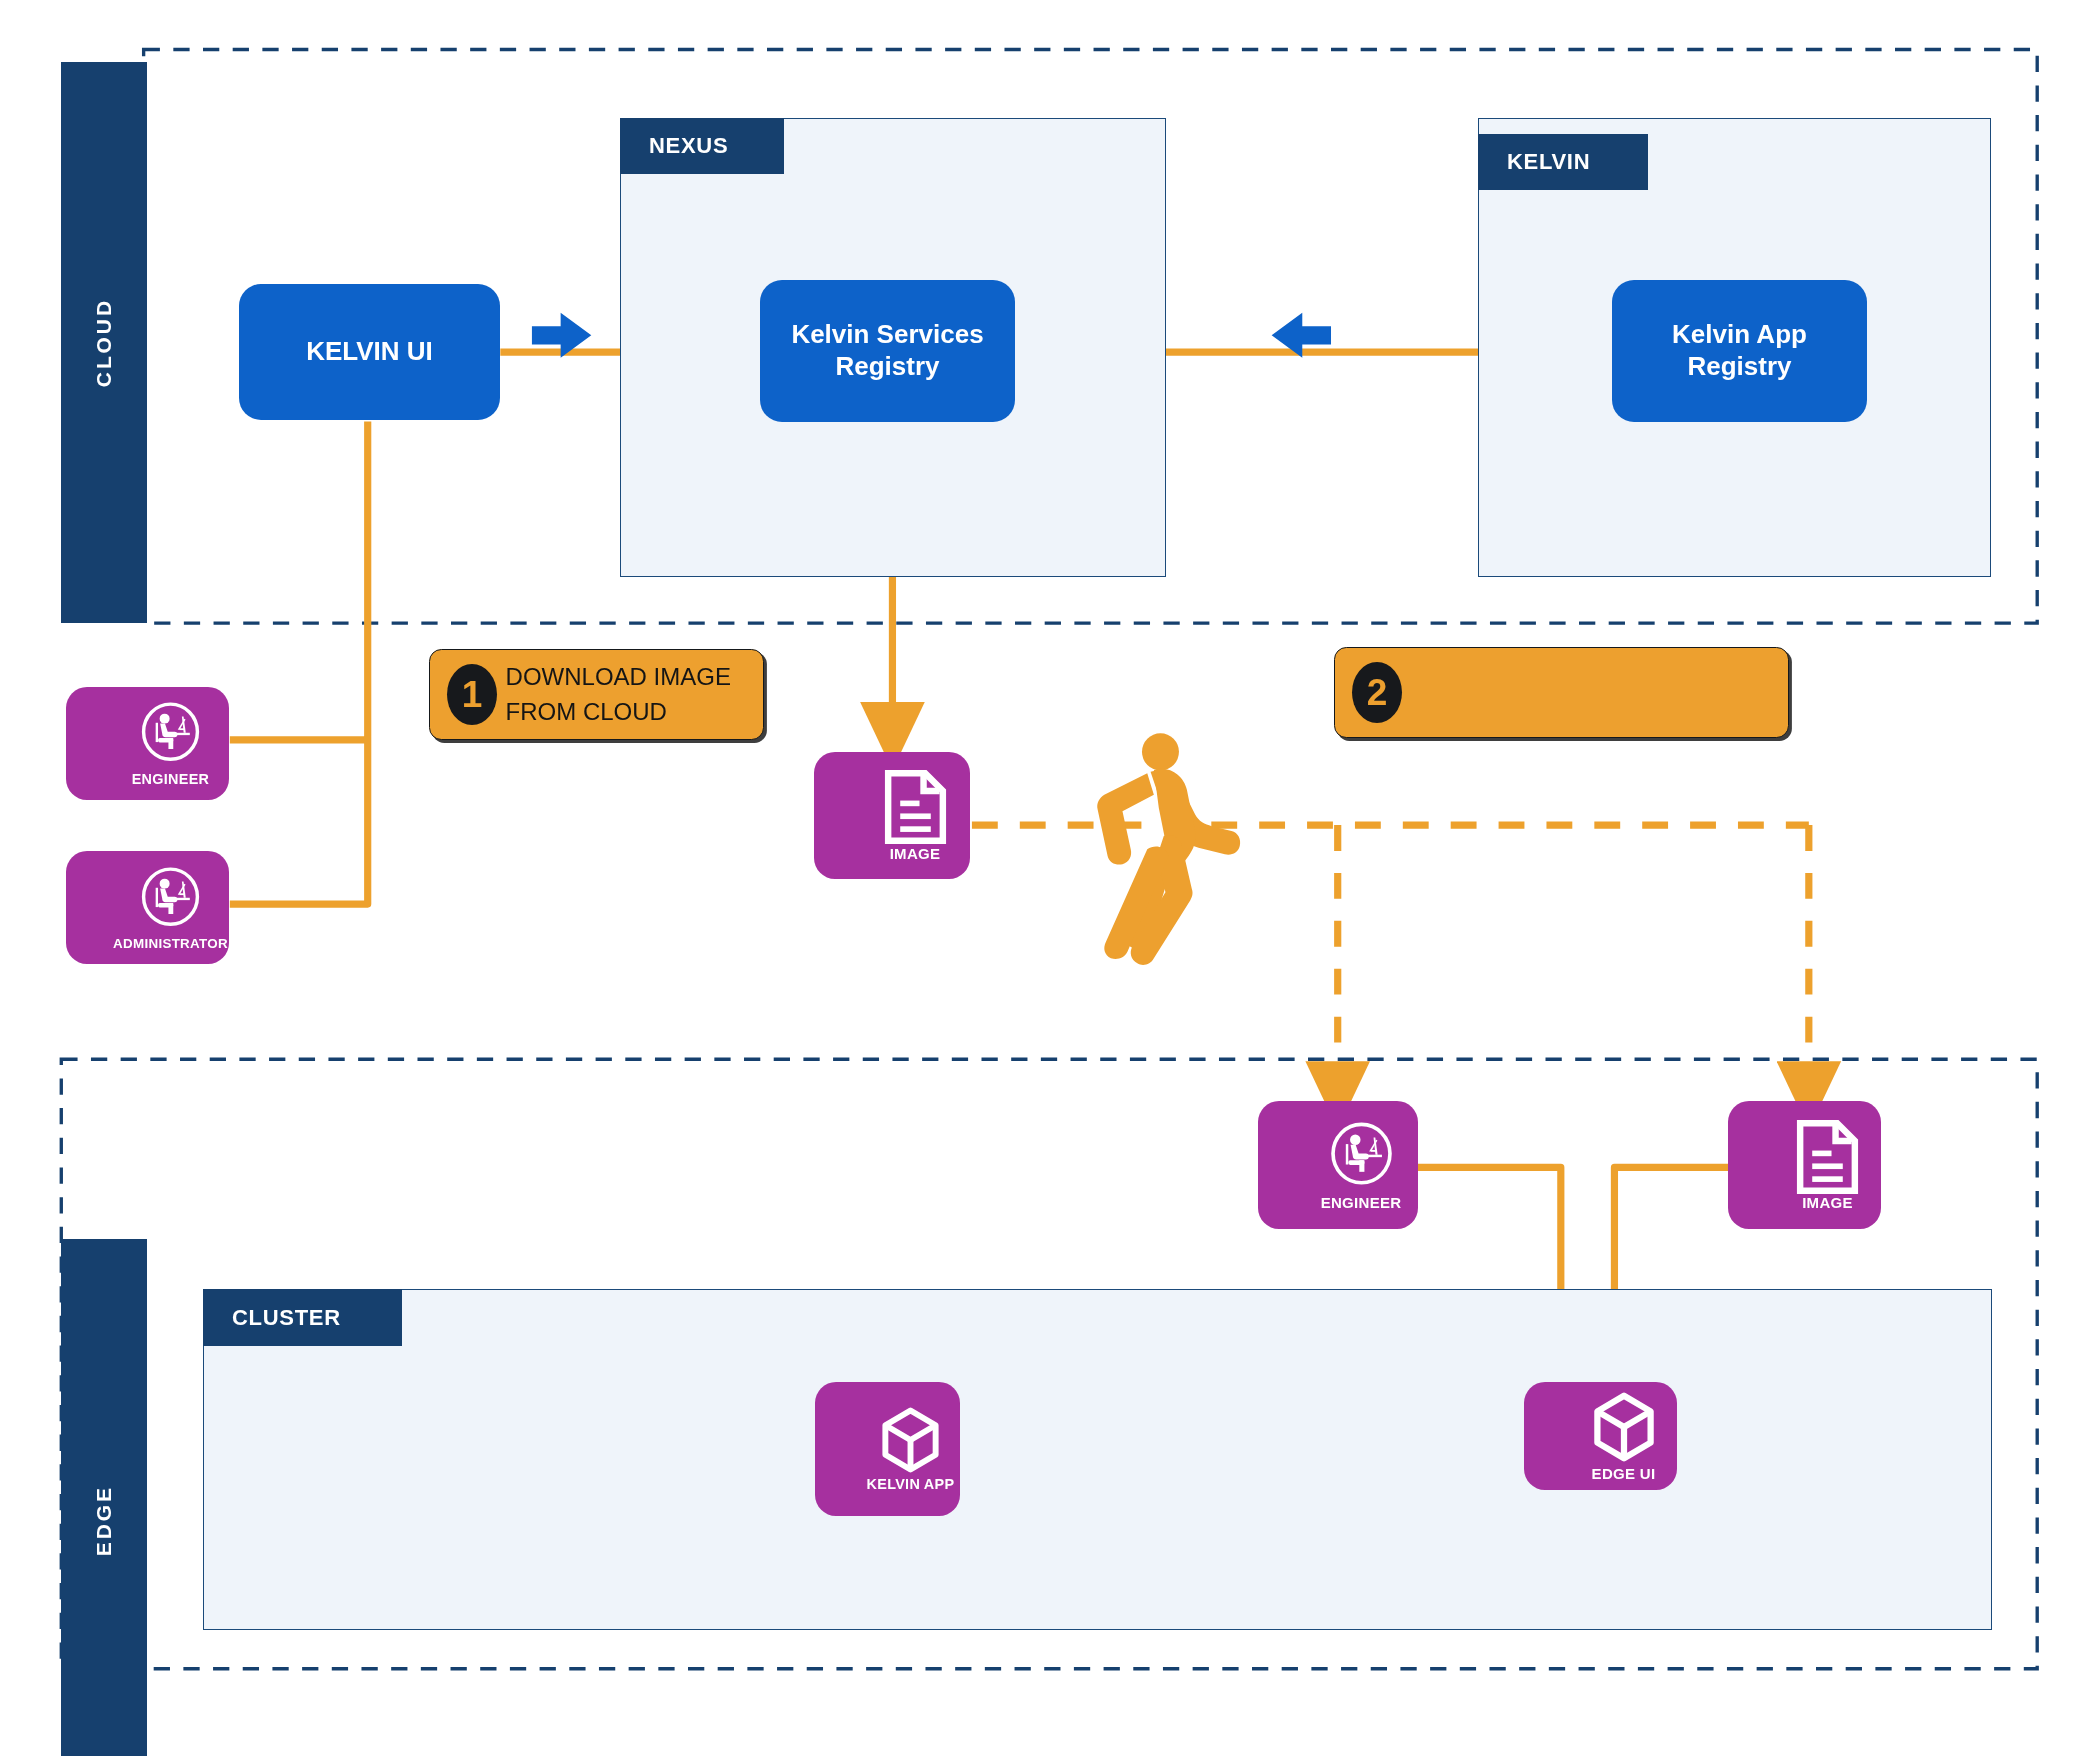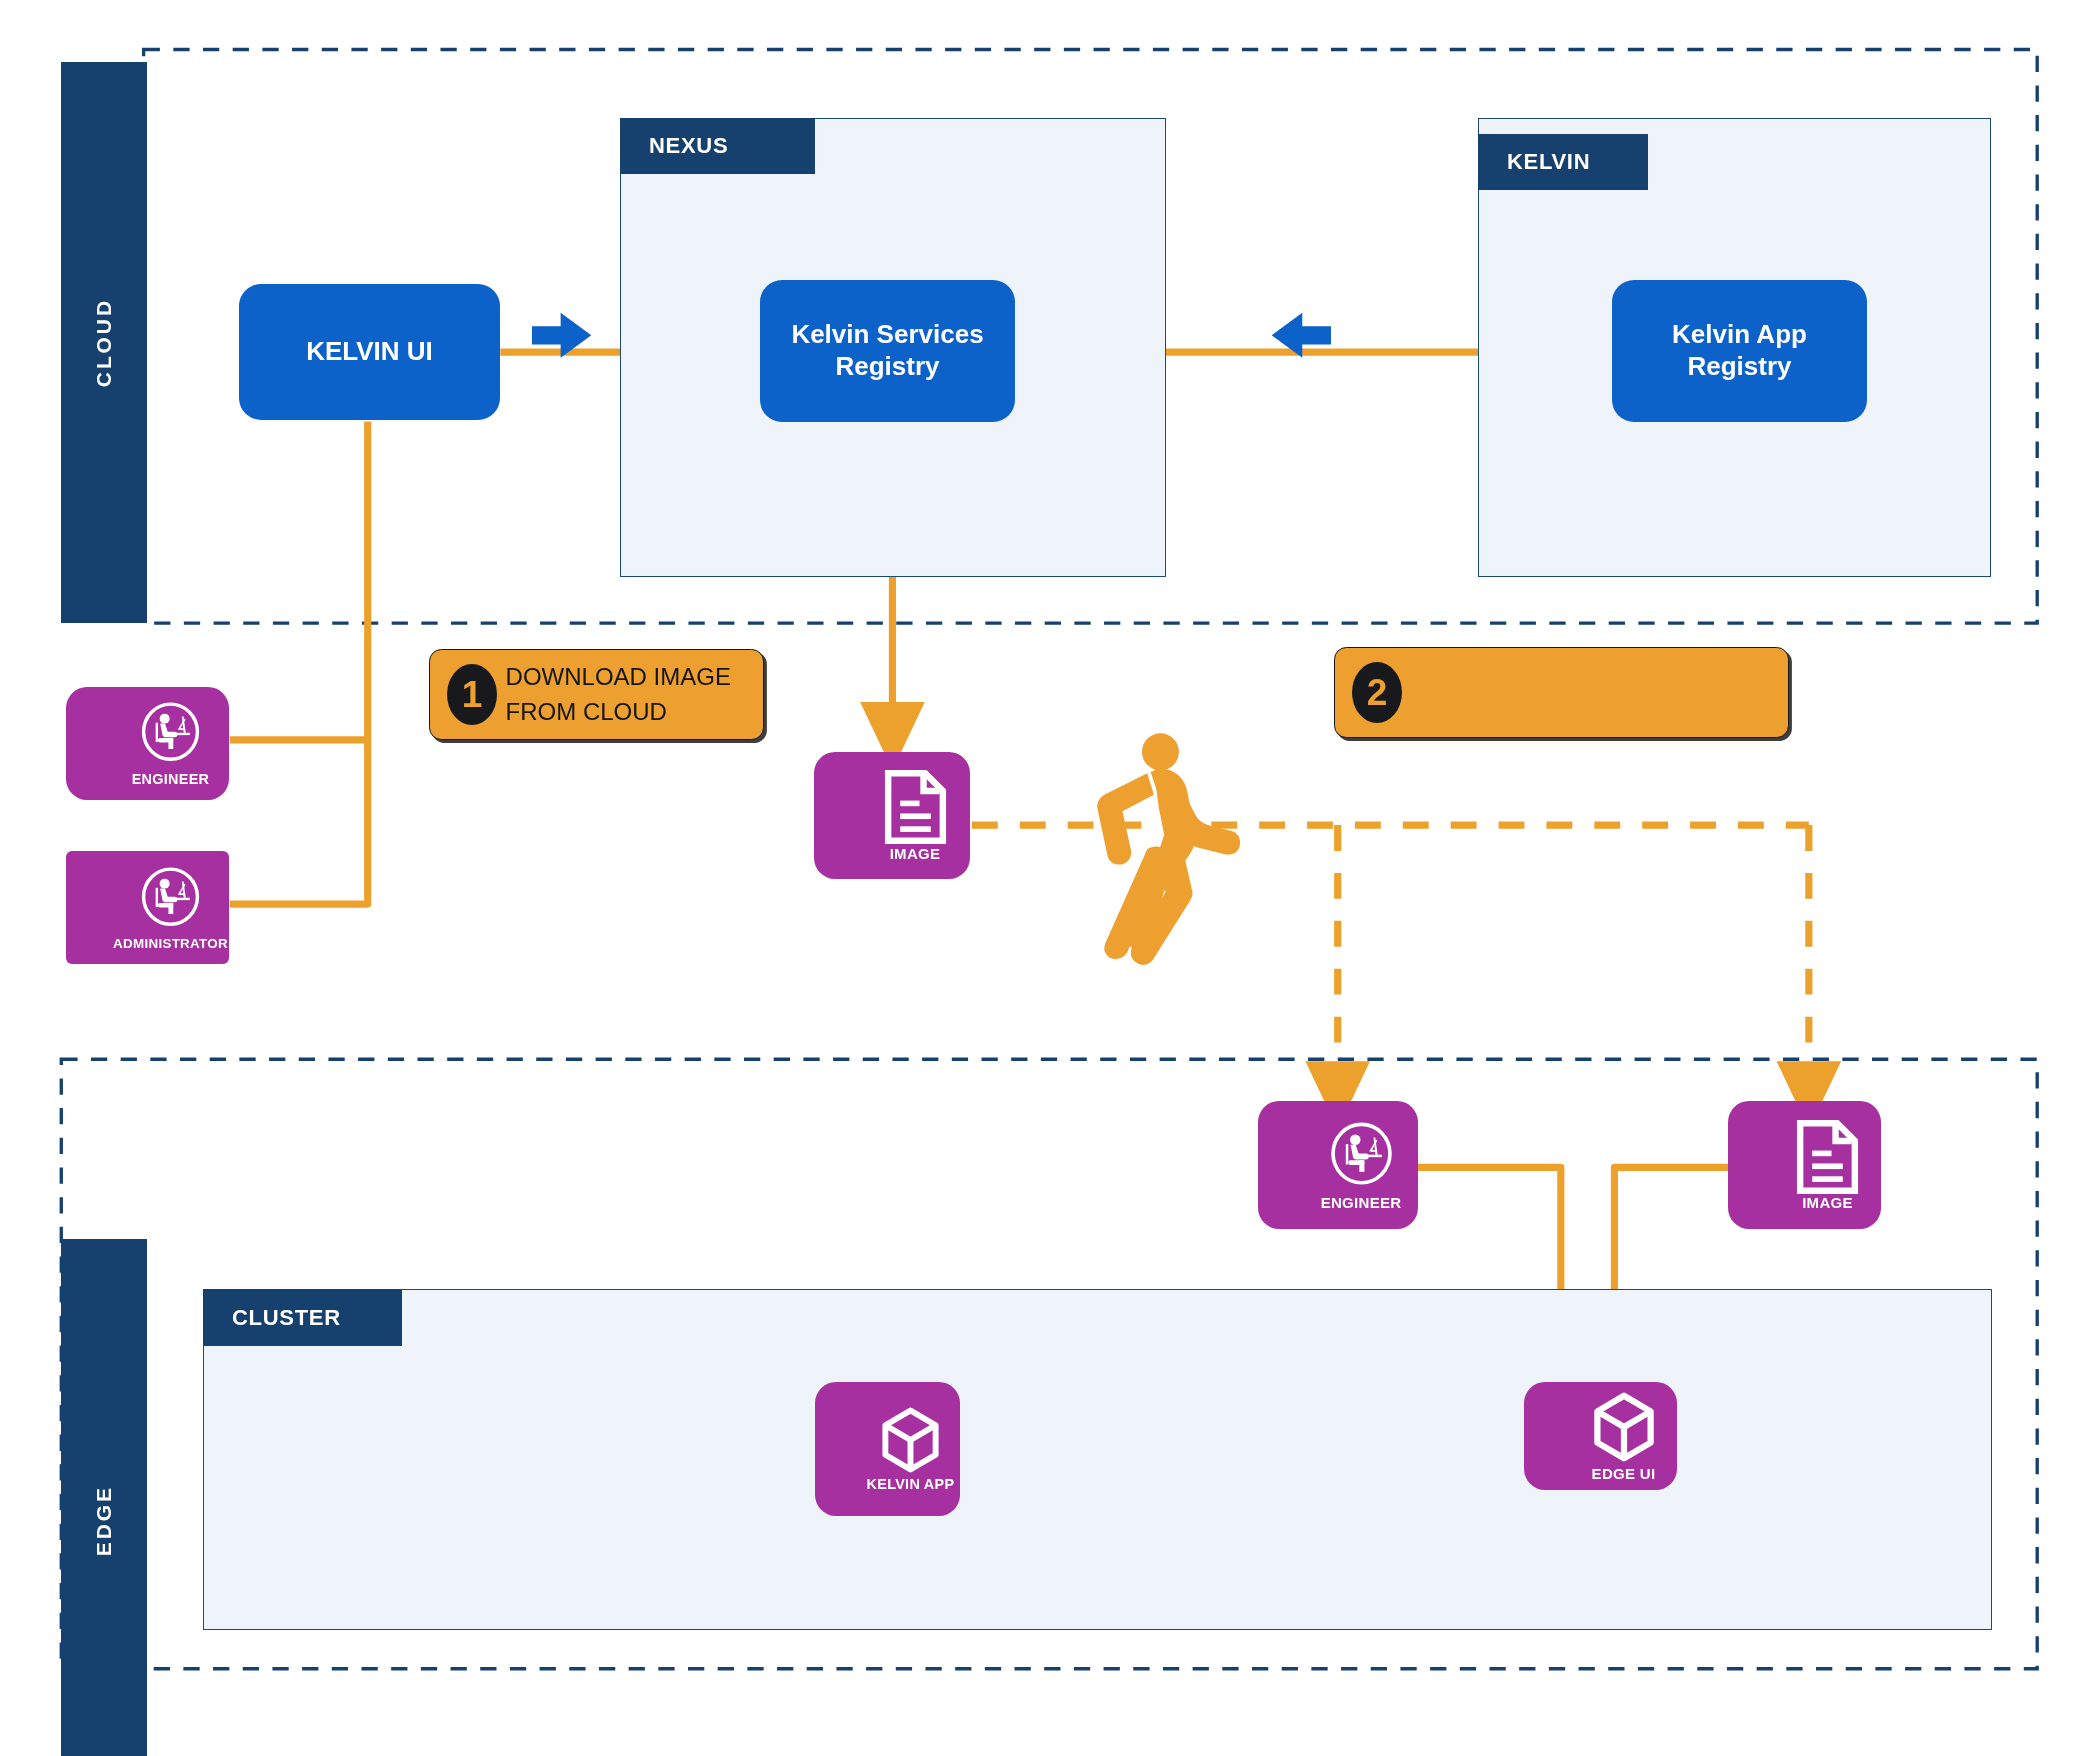--- a/index.html
+++ b/index.html
@@ -81,21 +81,21 @@
 
   <div class="zone-band" style="left:61px;top:62px;width:86px;height:561px;">
     <div class="zl">CLOUD</div>
   </div>
 
   <div class="zone-band" style="left:61px;top:1239px;width:86px;height:563px;">
     <div class="zl">EDGE</div>
   </div>
 
   <div class="panel" style="left:620px;top:118px;width:546px;height:459px;"></div>
-  <div class="panel-tab" style="left:620px;top:118px;width:195px;height:56px;">
+  <div class="panel-tab" style="left:620px;top:118px;width:164px;height:56px;">
     <span>NEXUS</span>
   </div>
 
   <div class="panel" style="left:1478px;top:118px;width:513px;height:459px;"></div>
   <div class="panel-tab" style="left:1478px;top:134px;width:170px;height:56px;">
     <span>KELVIN</span>
   </div>
 
   <div class="panel" style="left:203px;top:1289px;width:1789px;height:341px;"></div>
   <div class="panel-tab" style="left:203px;top:1289px;width:199px;height:57px;align-items:center;">
@@ -131,21 +131,21 @@
         <rect x="28.5" y="33" width="3.4" height="28" fill="#fff"></rect>
         <rect x="54" y="47.5" width="24" height="3.4" fill="#fff"></rect>
         <path d="M66.5 24 l2.4 0 l3.2 23.5 h-3.0 z" fill="#fff"></path>
         <path d="M60.5 43 l9.5 -16 l1.8 1.1 l-8.6 15 z" fill="#fff"></path>
         <rect x="63" y="41" width="8" height="2.6" fill="#fff"></rect>
       </svg>
     </div>
     <div class="plabel" style="font-size:14.4px;">ENGINEER</div>
   </div>
 
-  <div class="pnode" style="left:66px;top:851px;width:163px;height:113px;border-radius:6px;">
+  <div class="pnode" style="left:66px;top:851px;width:163px;height:113px;">
     <div class="glyph" style="margin-bottom:2.9px;">
       <svg width="69" height="69" viewBox="0 0 100 100">
         <ellipse cx="50" cy="46" rx="39" ry="40" fill="none" stroke="#fff" stroke-width="5"></ellipse>
         <circle cx="41.5" cy="27" r="7.2" fill="#fff"></circle>
         <path d="M35 34 h7 l4 12 h10 a4 4 0 0 1 0 8 h-13 a5 5 0 0 1 -5 -5 z" fill="#fff"></path>
         <rect x="32" y="55" width="22" height="6.5" rx="2.5" fill="#fff"></rect>
         <path d="M47 55 h7 v16 h-7 z" fill="#fff"></path>
         <rect x="28.5" y="33" width="3.4" height="28" fill="#fff"></rect>
         <rect x="54" y="47.5" width="24" height="3.4" fill="#fff"></rect>
         <path d="M66.5 24 l2.4 0 l3.2 23.5 h-3.0 z" fill="#fff"></path>

